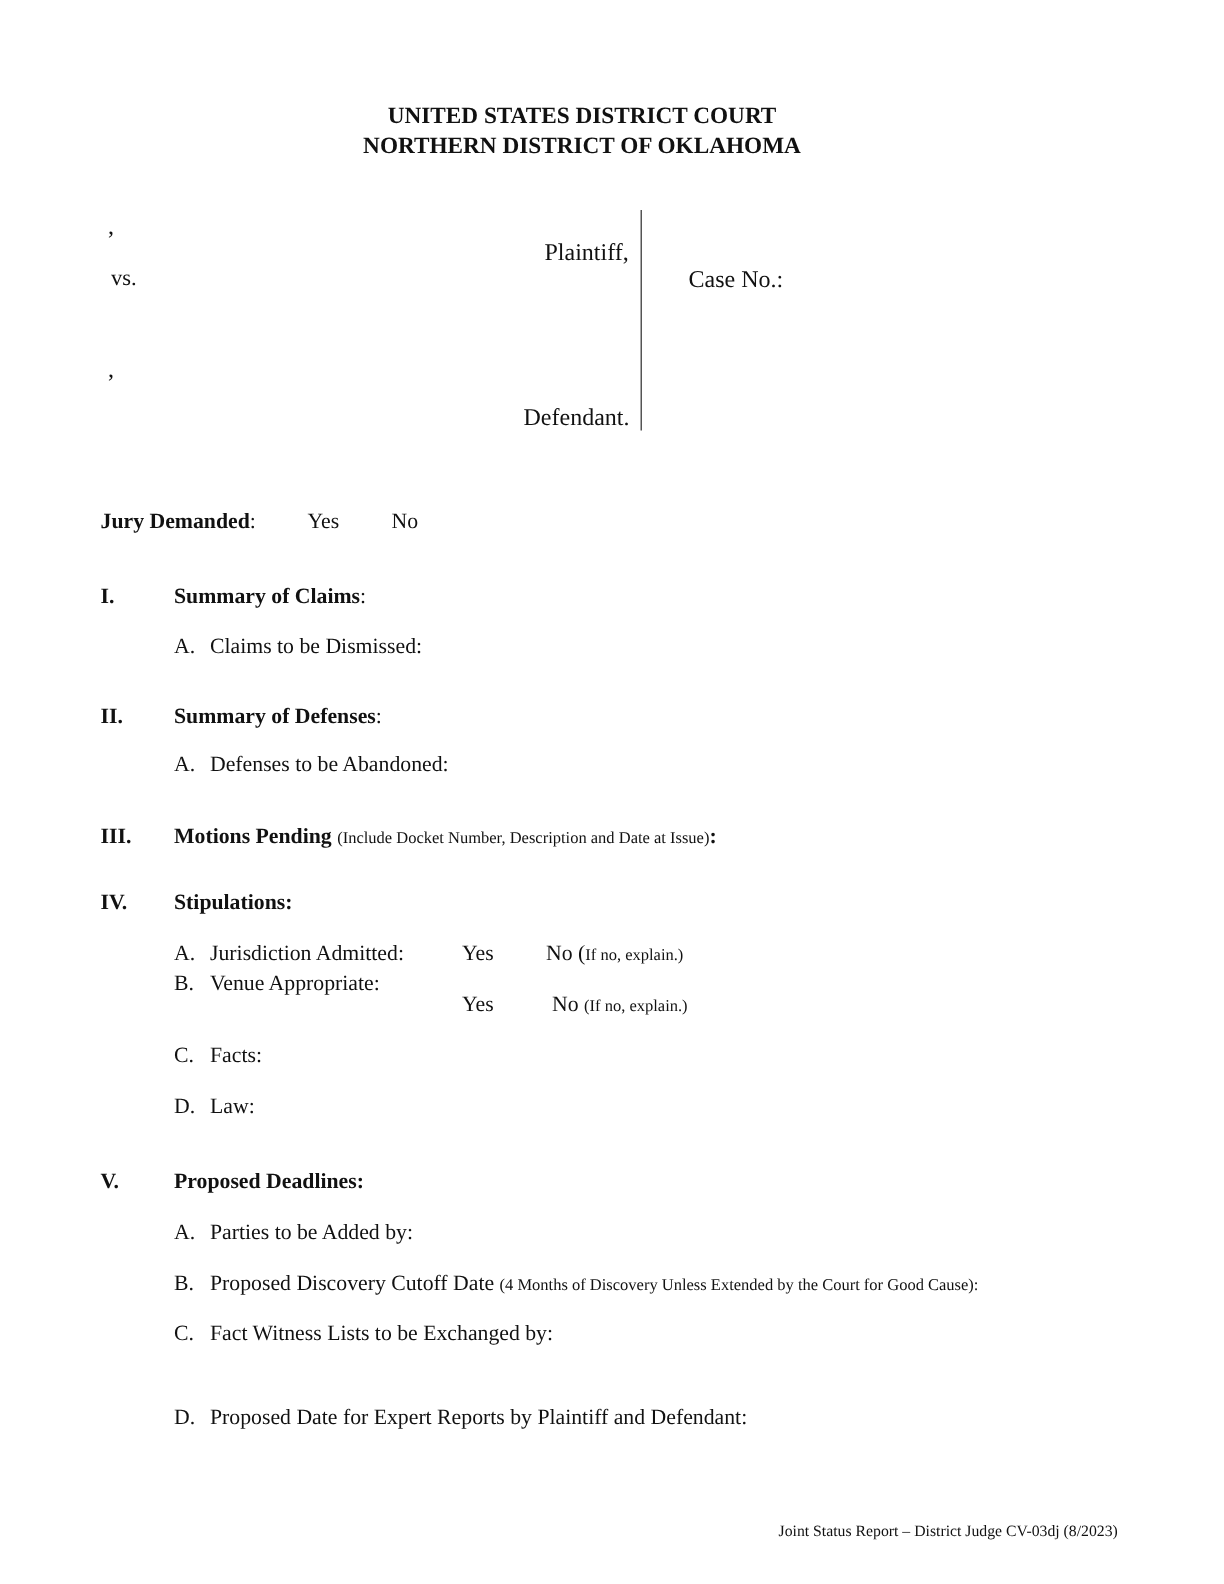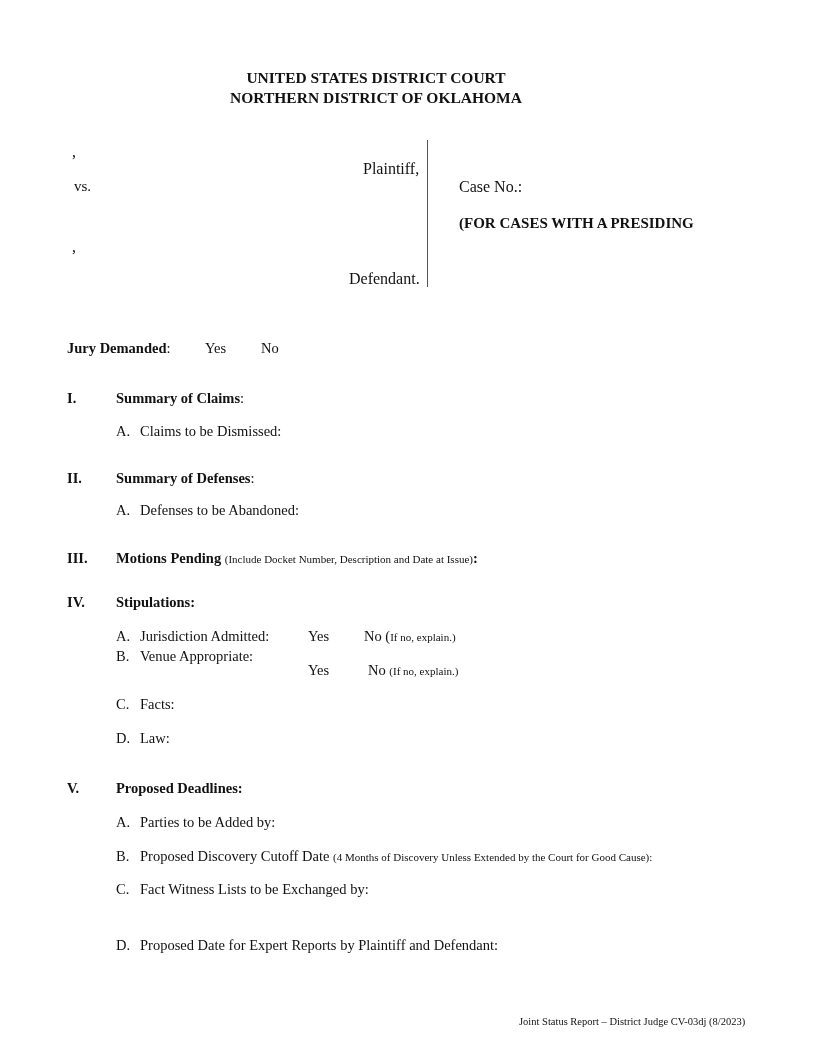--- a/index.html
+++ b/index.html
@@ -3,21 +3,21 @@
   <meta charset="utf-8">
   <style>
     html, body { margin: 0; padding: 0; background: #ffffff; }
     body {
       width: 816px; height: 1056px; position: relative; overflow: hidden;
       font-family: "Liberation Serif", "DejaVu Serif", serif; color: #111;
     }
     .abs { position: absolute; white-space: nowrap; }
     .court-title {
       position: absolute; left: 0; width: 752px; text-align: center;
-      font-weight: bold; font-size: 15.5px; line-height: 19px;
+      font-weight: bold; font-size: 15.5px; line-height: 19px; padding-left: 12px;
     }
     .t15 { font-size: 15px; }
     .t16 { font-size: 16px; }
     .bold { font-weight: bold; }
     .small { font-size: 11px; }
     .vdivider {
       position: absolute; left: 427px; top: 140px; width: 1px; height: 147px;
       background: #555;
     }
     .report-title {
@@ -41,21 +41,20 @@
 <div class="abs t16" style="left:72px; top:143px;">,</div>
 <div class="abs t16" style="left:363px; top:160px;">Plaintiff,</div>
 <div class="abs t15" style="left:74px; top:178px;">vs.</div>
 <div class="abs t16" style="left:72px; top:238px;">,</div>
 <div class="abs t16" style="left:349px; top:270px;">Defendant.</div>
 
 <div class="vdivider"></div>
 
 <div class="abs t16" style="left:459px; top:178px;">Case No.:</div>
 <div class="report-title">
-  <div>(FOR CASES WITH A PRESIDING</div>
 </div>
 
 <div class="abs" style="left:67px; top:340px; font-size:14.5px;">
   <span class="bold">Jury Demanded</span><span>:</span>
 </div>
 <div class="abs" style="left:205px; top:340px; font-size:14.5px;">Yes</div>
 <div class="abs" style="left:261px; top:340px; font-size:14.5px;">No</div>
 
 <div class="roman" style="top:390px;">I.</div>
 <div class="sec-head" style="top:390px;text-align:right;">

